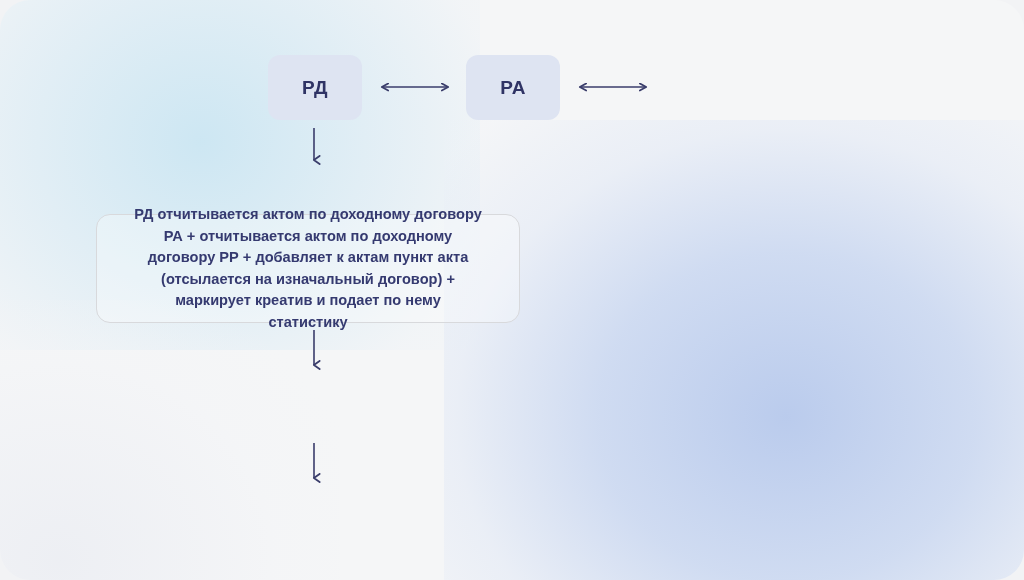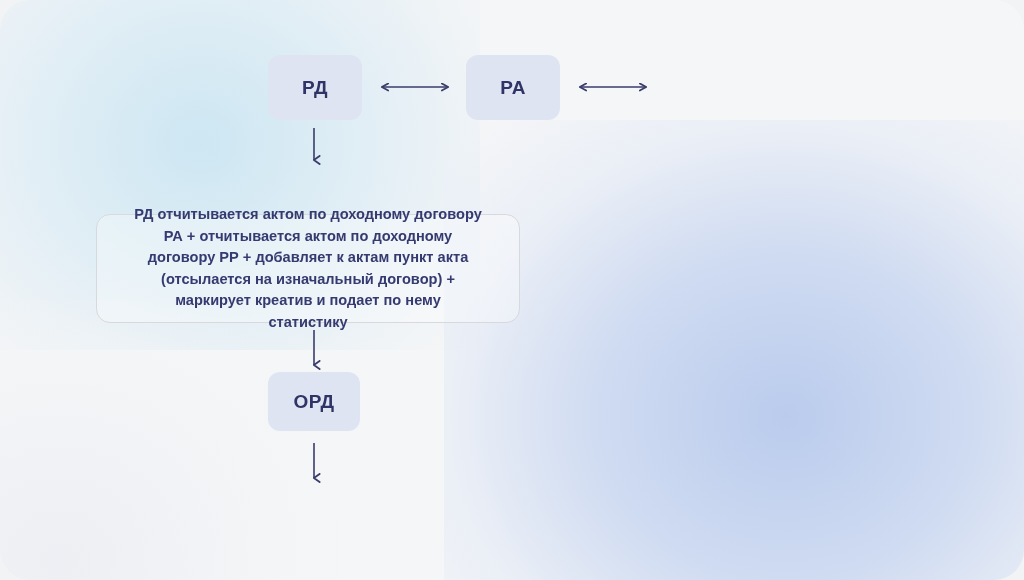--- a/index.html
+++ b/index.html
@@ -167,19 +167,16 @@
 
     <div class="panel">
       <div class="panel-text">РД отчитывается актом по доходному договору
 РА + отчитывается актом по доходному
 договору РР + добавляет к актам пункт акта
 (отсылается на изначальный договор) +
 маркирует креатив и подает по нему
 статистику</div>
     </div>
 
-    <div class="node node-ord">
-      <span>ОРД</span>
-    </div>
 
 
   </div>
 </div>
 
 </body></html>

